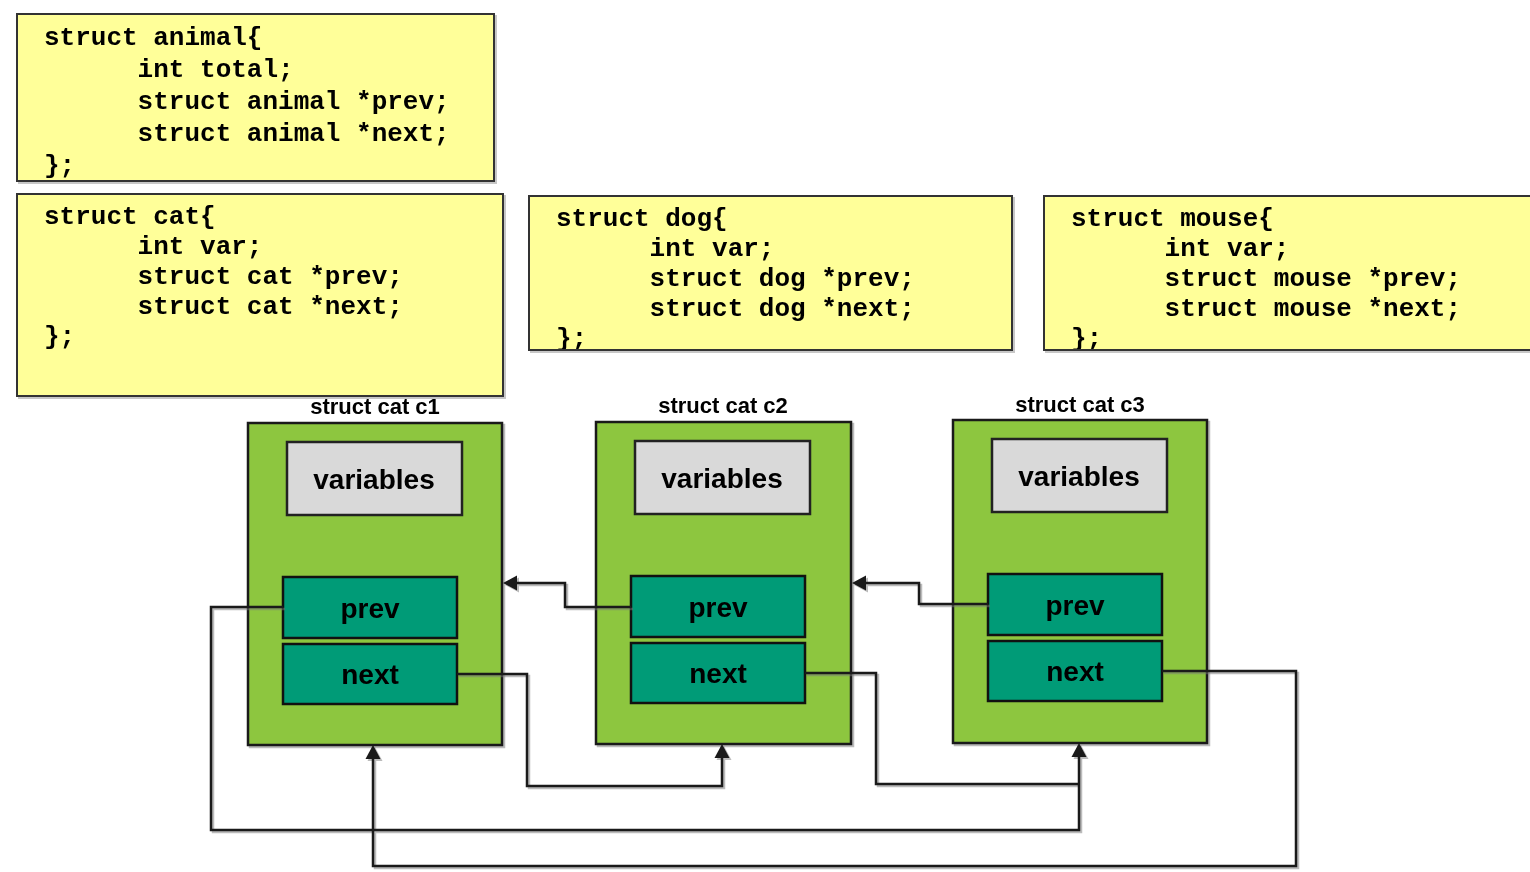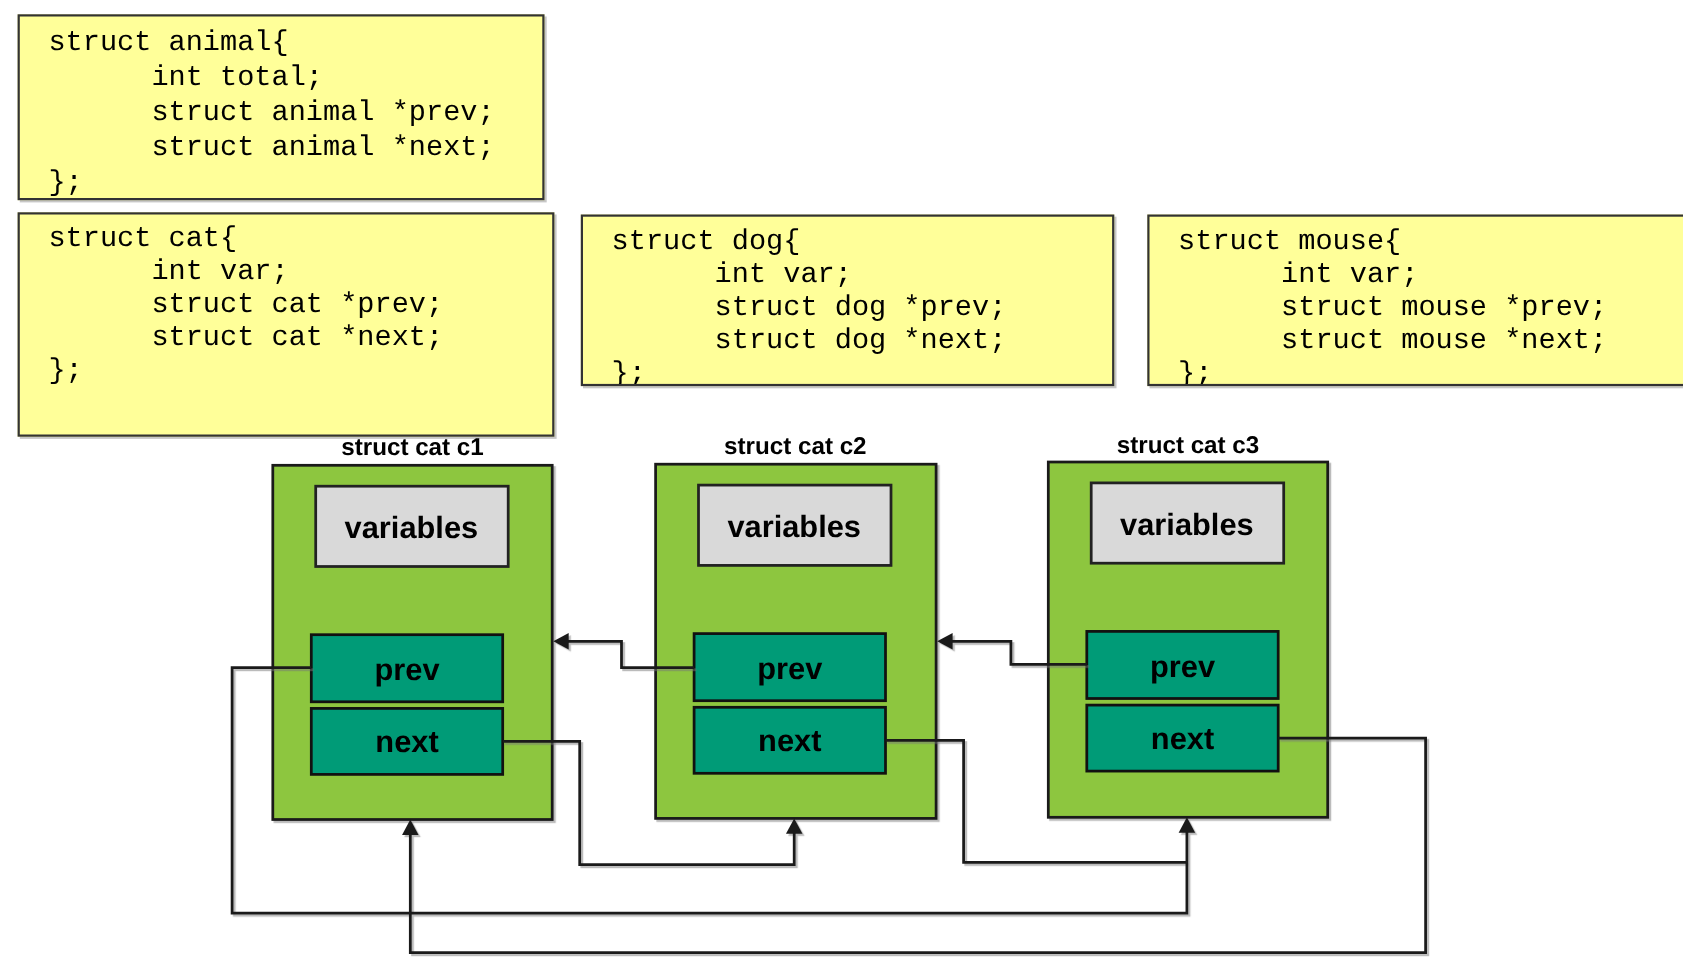--- a/index.html
+++ b/index.html
@@ -9,21 +9,21 @@
   body{width:1530px;height:872px;position:relative;overflow:hidden;
        font-family:"Liberation Sans",sans-serif;}
   .stage{position:absolute;inset:0;}
   .codebox{
     position:absolute;box-sizing:border-box;
     background:var(--yellow);
     border:2px solid #333333;
     box-shadow:2px 2px 0 rgba(130,130,130,.45);
     padding:7px 8px 4px 26px;
     font-family:"Liberation Mono","DejaVu Sans Mono",monospace;
-    font-weight:normal;font-size:26px;line-height:30px;
+    font-weight:bold;font-size:26px;line-height:30px;
     white-space:pre;color:#000000;overflow:hidden;
   }
   #box-animal{left:16px;top:13px;width:479px;height:169px;line-height:32px;}
   #box-cat{left:16px;top:193px;width:488px;height:204px;}
   #box-dog{left:528px;top:195px;width:485px;height:156px;}
   #box-mouse{left:1043px;top:195px;width:533px;height:156px;}
 
   svg{position:absolute;left:0;top:0;}
   .node-box{fill:var(--green);stroke:var(--line);stroke-width:2.5;}
   .var-box{fill:var(--gray);stroke:#222222;stroke-width:2.5;}

